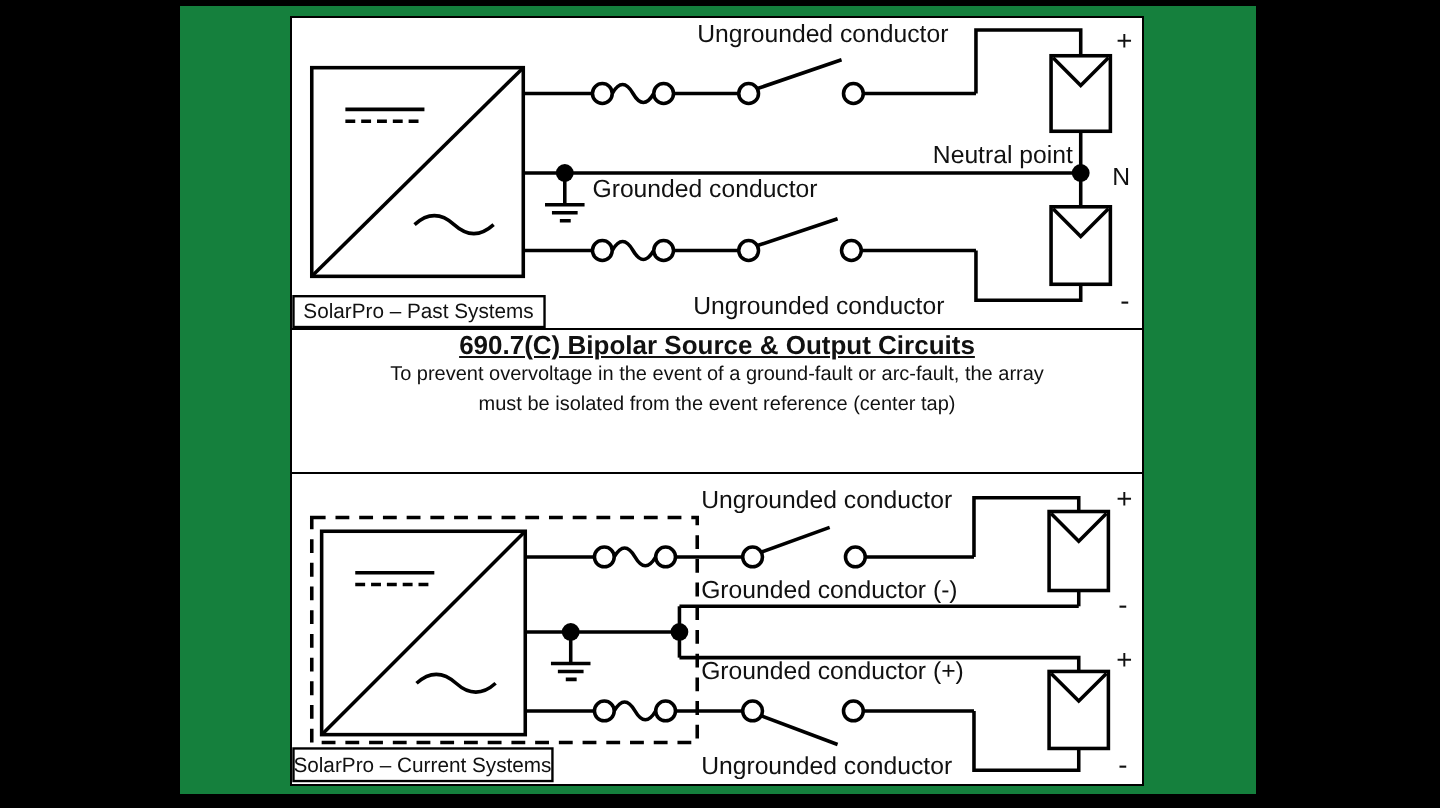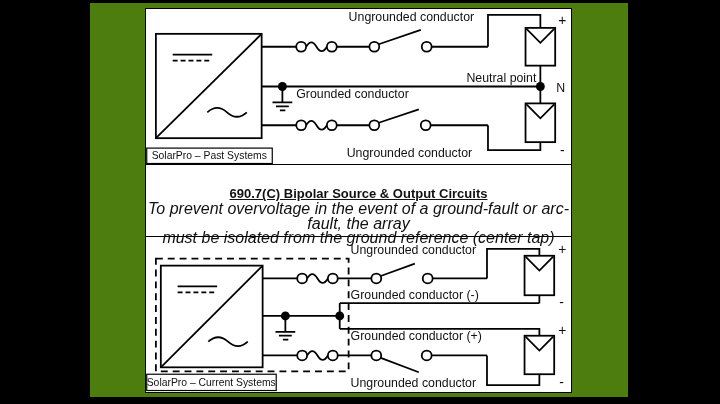--- a/index.html
+++ b/index.html
@@ -1,39 +1,39 @@
 <!DOCTYPE html>
 <html><head>
 <meta charset="utf-8">
 <style>
   html,body{margin:0;padding:0;}
   body{
     width:720px;height:404px;background:#000;position:relative;overflow:hidden;
     font-family:"Liberation Sans",sans-serif;
   }
   .stage{
-    position:absolute;left:90px;top:3px;width:538px;height:394px;background:#4d7c0f;
+    position:absolute;left:90px;top:3px;width:538px;height:394px;background:#15803d;
   }
   .panel{
     position:absolute;left:55px;top:5px;width:427px;height:385px;
     border:1.5px solid #000;box-sizing:border-box;background:#fff;
     display:flex;flex-direction:column;
   }
   .section-top{height:155px;position:relative;}
   .section-mid{
     height:73px;border-top:1.5px solid #000;border-bottom:1.5px solid #000;
     box-sizing:border-box;text-align:center;color:#111;
-    padding-top:21px;
+    padding-top:0;
   }
   .section-bot{flex:1;position:relative;}
   .section-top svg,.section-bot svg{position:absolute;left:0;top:0;width:100%;height:100%;}
   .note-title{
     font-size:13px;font-weight:bold;text-decoration:underline;line-height:16px;
   }
-  .note-line{font-size:16px;line-height:14.5px;font-style:italic;}
+  .note-line{font-size:10px;line-height:14.5px;}
   svg .w{stroke:#000;stroke-width:1.8;fill:none;}
   svg .box{stroke:#000;stroke-width:1.8;fill:#fff;}
   svg .node{fill:#fff;stroke:#000;stroke-width:1.8;}
   svg .dot{fill:#000;stroke:none;}
   svg .lbl{font-family:"Liberation Sans",sans-serif;font-size:12.5px;fill:#111;}
   svg .pol{font-family:"Liberation Sans",sans-serif;font-size:14px;fill:#111;}
   svg .cap{font-family:"Liberation Sans",sans-serif;font-size:10.5px;fill:#111;}
   svg .capbox{fill:#fff;stroke:#000;stroke-width:1.2;}
 </style>
 </head>
@@ -118,21 +118,21 @@
         <g>
           <rect class="capbox" x="0.75" y="140" width="127" height="15.5"></rect>
           <text class="cap" x="64" y="151" text-anchor="middle">SolarPro – Past Systems</text>
         </g>
       </svg>
     </div>
 
     <div class="section-mid">
       <div class="note-title">690.7(C) Bipolar Source &amp; Output Circuits</div>
       <div class="note-line">To prevent overvoltage in the event of a ground-fault or arc-fault, the array</div>
-      <div class="note-line">must be isolated from the ground reference (center tap)</div>
+      <div class="note-line">must be isolated from the event reference (center tap)</div>
     </div>
 
     <div class="section-bot">
       <svg viewBox="0 0 430 157" preserveAspectRatio="none">
 
         <rect class="w" x="10" y="22" width="195" height="114" stroke-dasharray="7,5"></rect>
 
         <g>
           <rect class="box" x="15" y="29" width="103" height="103"></rect>
           <line class="w" x1="15" y1="132" x2="118" y2="29"></line>

